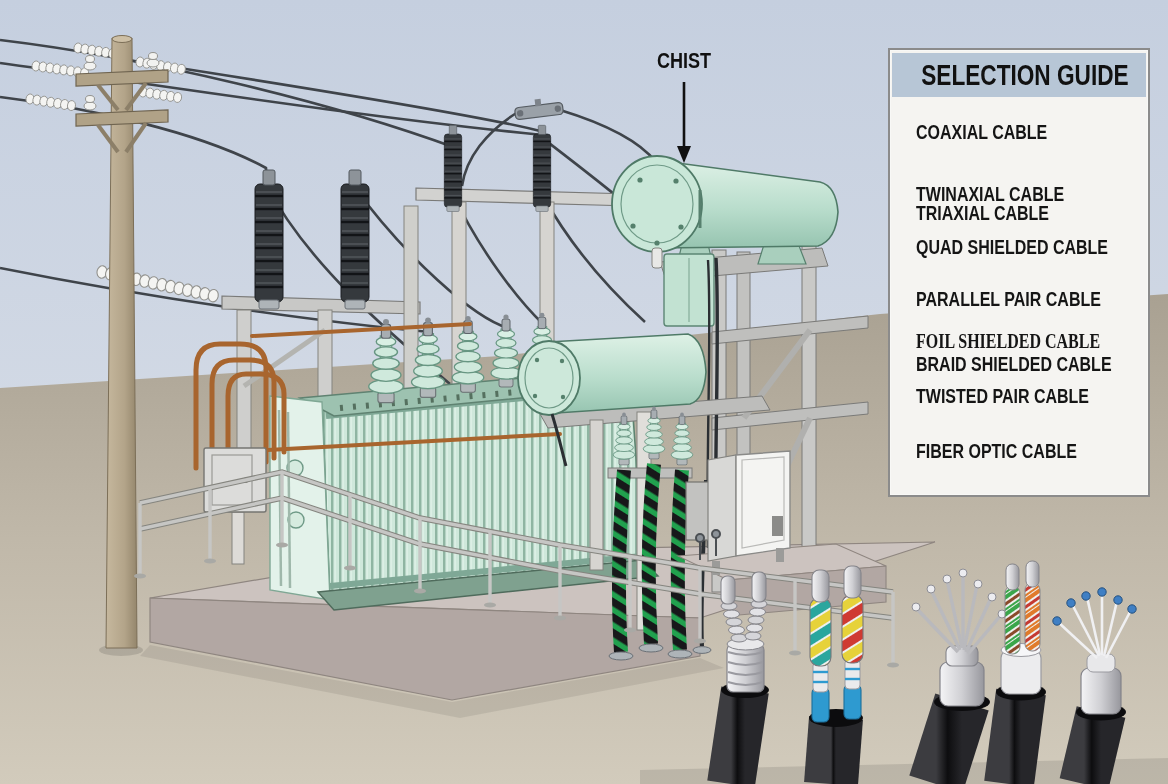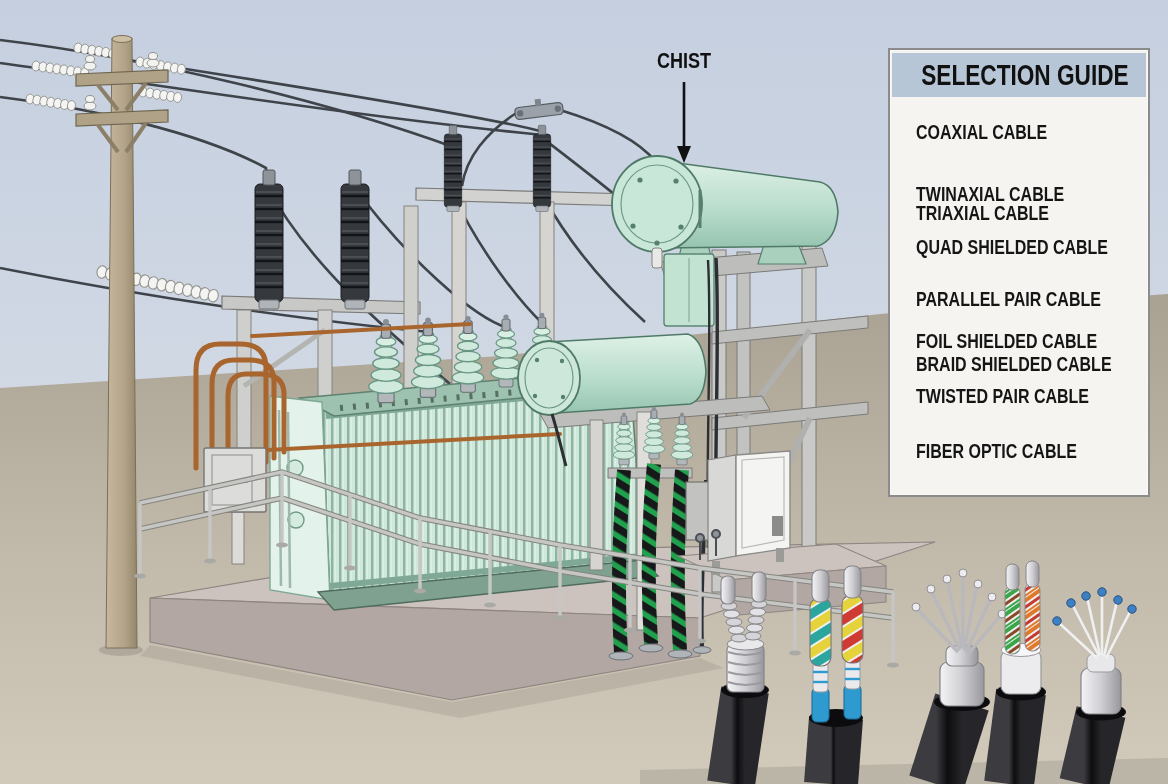--- a/index.html
+++ b/index.html
@@ -17,21 +17,21 @@
          box-shadow:0 0 0 1px rgba(255,255,255,.35) inset;}
   .panel-header{position:absolute;left:2px;right:2px;top:3px;height:44px;
          background:var(--panel-header);display:flex;align-items:center;justify-content:flex-start;}
   .panel-header span{display:inline-block;font-size:29px;font-weight:700;color:#111;
          transform:scaleX(.78);white-space:nowrap;}
   .gitem{position:absolute;left:26px;height:22px;line-height:22px;font-size:20px;font-weight:700;
          color:var(--panel-text);white-space:nowrap;}
   .gitem span{display:inline-block;transform:scaleX(.80);transform-origin:left center;}
   .gitem:nth-child(1){top:71px;} .gitem:nth-child(2){top:105px;margin-top:28px;}
   .gitem:nth-child(3){top:152px;} .gitem:nth-child(4){top:186px;}
-  .gitem:nth-child(5){top:238px;} .gitem:nth-child(6){top:280px;}
+  .gitem:nth-child(5){top:238px;} .gitem:nth-child(6){top:280px;font-family:Liberation Serif, serif;}
   .gitem:nth-child(7){top:303px;} .gitem:nth-child(8){top:335px;text-decoration:underline;}
   .gitem:nth-child(9){top:390px;}
 </style>
 </head>
 <body>
 
 <div id="stage">
 <svg id="scene" width="1168" height="784" viewBox="0 0 1168 784">
   <defs>
     <linearGradient id="sky" x1="0" y1="0" x2="0" y2="1">

